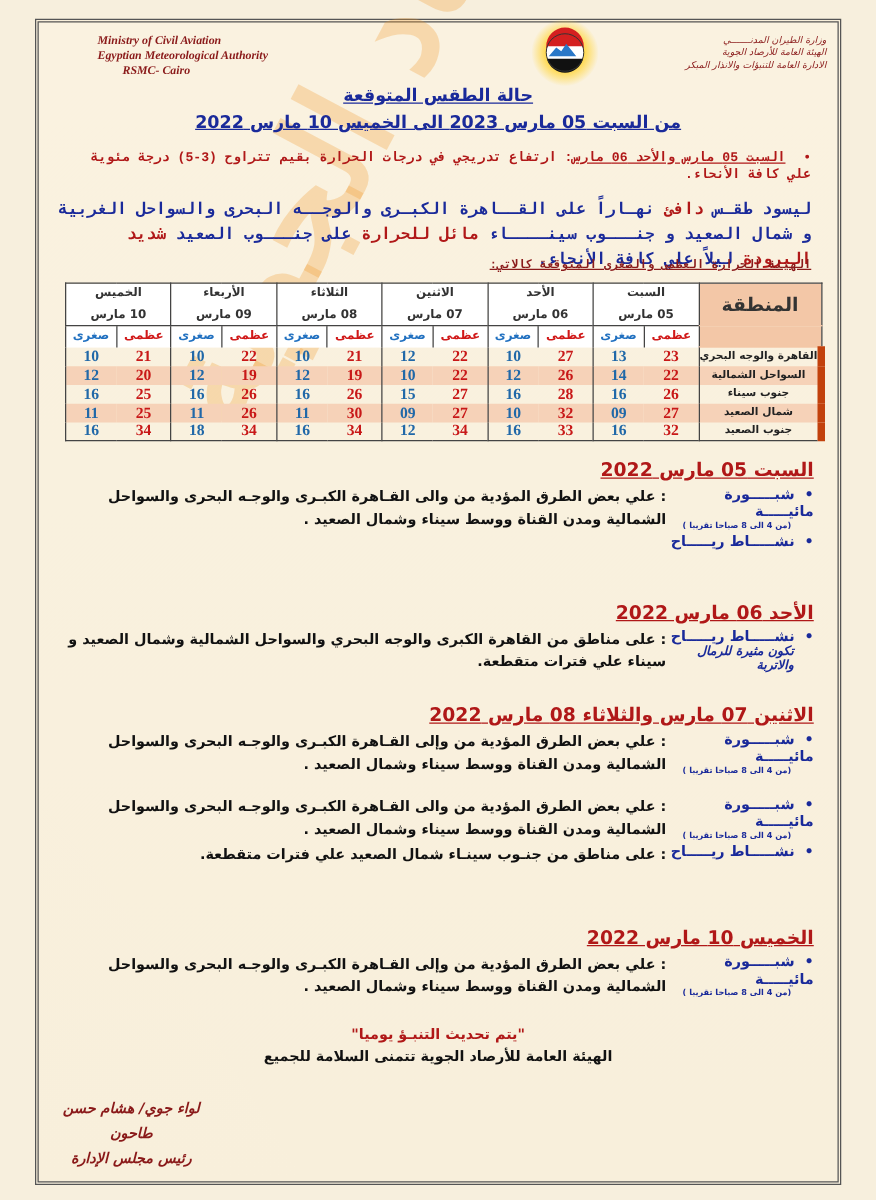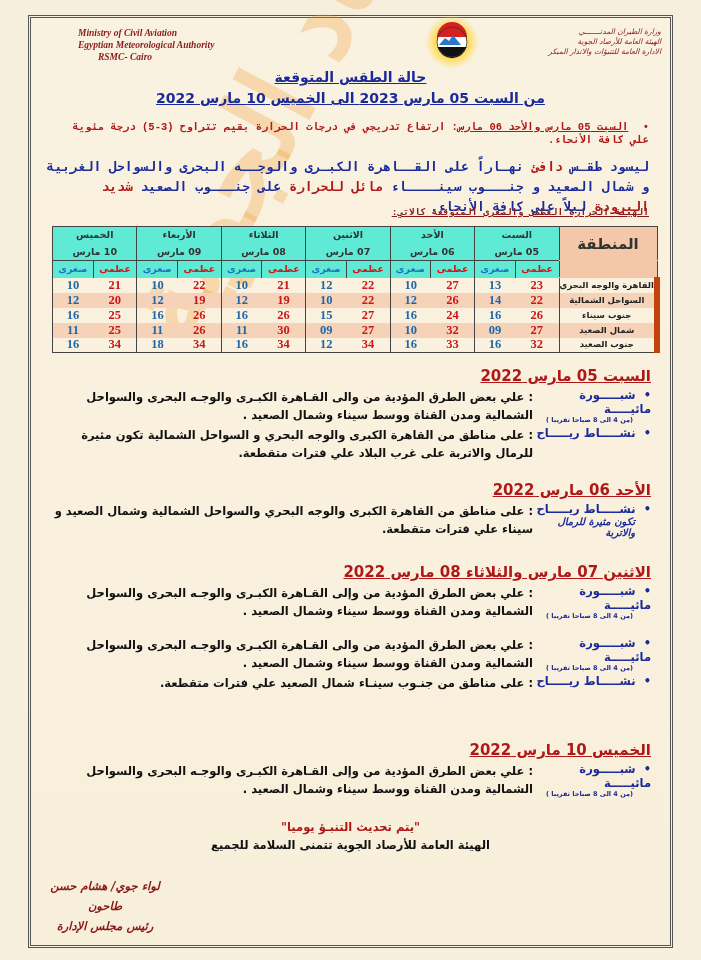--- a/index.html
+++ b/index.html
@@ -76,21 +76,21 @@
     text-decoration: underline;
   }
 
   table.temps {
     position: absolute; left: 52px; top: 226px; width: 608px;
     border-collapse: collapse; direction: rtl;
     font-family: "Liberation Serif", serif; font-weight: bold;
   }
   table.temps th, table.temps td { border-left: 1px solid #444; border-right: 1px solid #444; }
   table.temps thead th {
-    background: #5eead4; font-size: 9.5px; font-weight: bold;
+    background: #ffffff; font-size: 9.5px; font-weight: bold;
     font-family: "DejaVu Sans", sans-serif;
     color: #333; text-align: center;
     border-top: 1px solid #444;
     height: 17px; line-height: 12px;
   }
   table.temps thead tr.date-row th { border-top: none; border-bottom: 1px solid #444; }
   table.temps .region-head { width: 98px; background: #f3c7a7; font-size: 15px; border-bottom: 1px solid #f3c7a7; }
   table.temps .sub { font-family: "DejaVu Sans", sans-serif; font-size: 8.5px; height: 13px; background: #fdf4e6; }
   table.temps .sub .mx { color: #d01818; }
   table.temps .sub .mn { color: #2070c0; }
@@ -252,21 +252,21 @@
         <td class="min grpend">12</td>
       <td class="max">19</td>
         <td class="min grpend">12</td>
       <td class="max">20</td>
         <td class="min grpend">12</td>
     </tr>
     <tr>
       <td class="region">جنوب سيناء</td>
       <td class="max">26</td>
         <td class="min grpend">16</td>
-      <td class="max">24</td>
+      <td class="max">28</td>
         <td class="min grpend">16</td>
       <td class="max">27</td>
         <td class="min grpend">15</td>
       <td class="max">26</td>
         <td class="min grpend">16</td>
       <td class="max">26</td>
         <td class="min grpend">16</td>
       <td class="max">25</td>
         <td class="min grpend">16</td>
     </tr>
@@ -304,21 +304,20 @@
 </table>
 
 <div class="day" style="top:366px">
   <div class="day-title">السبت 05 مارس 2022</div>
   <div class="item">
     <div class="label"><span class="dot">•</span><span>شبـــــورة مائيـــــة</span><span class="sub">(من 4 الى 8 صباحا تقريبا )</span></div>
     <div class="text">: علي بعض الطرق المؤدية من والى القـاهرة الكبـرى والوجـه البحرى والسواحل الشمالية ومدن القناة ووسط سيناء وشمال الصعيد .</div>
   </div>
   <div class="item">
     <div class="label"><span class="dot">•</span><span>نشـــــاط ريـــــاح</span></div>
-    <div class="text">: على مناطق من القاهرة الكبرى والوجه البحري و السواحل الشمالية تكون مثيرة للرمال والاتربة على غرب البلاد علي فترات متقطعة.</div>
   </div>
 </div>
 
 <div class="day" style="top:480px">
   <div class="day-title">الأحد 06 مارس 2022</div>
   <div class="item">
     <div class="label"><span class="dot">•</span><span>نشـــــاط ريـــــاح</span><span class="sub2">تكون مثيرة للرمال والاتربة</span></div>
     <div class="text">: على مناطق من القاهرة الكبرى والوجه البحري والسواحل الشمالية وشمال الصعيد و سيناء علي فترات متقطعة.</div>
   </div>
 </div>

